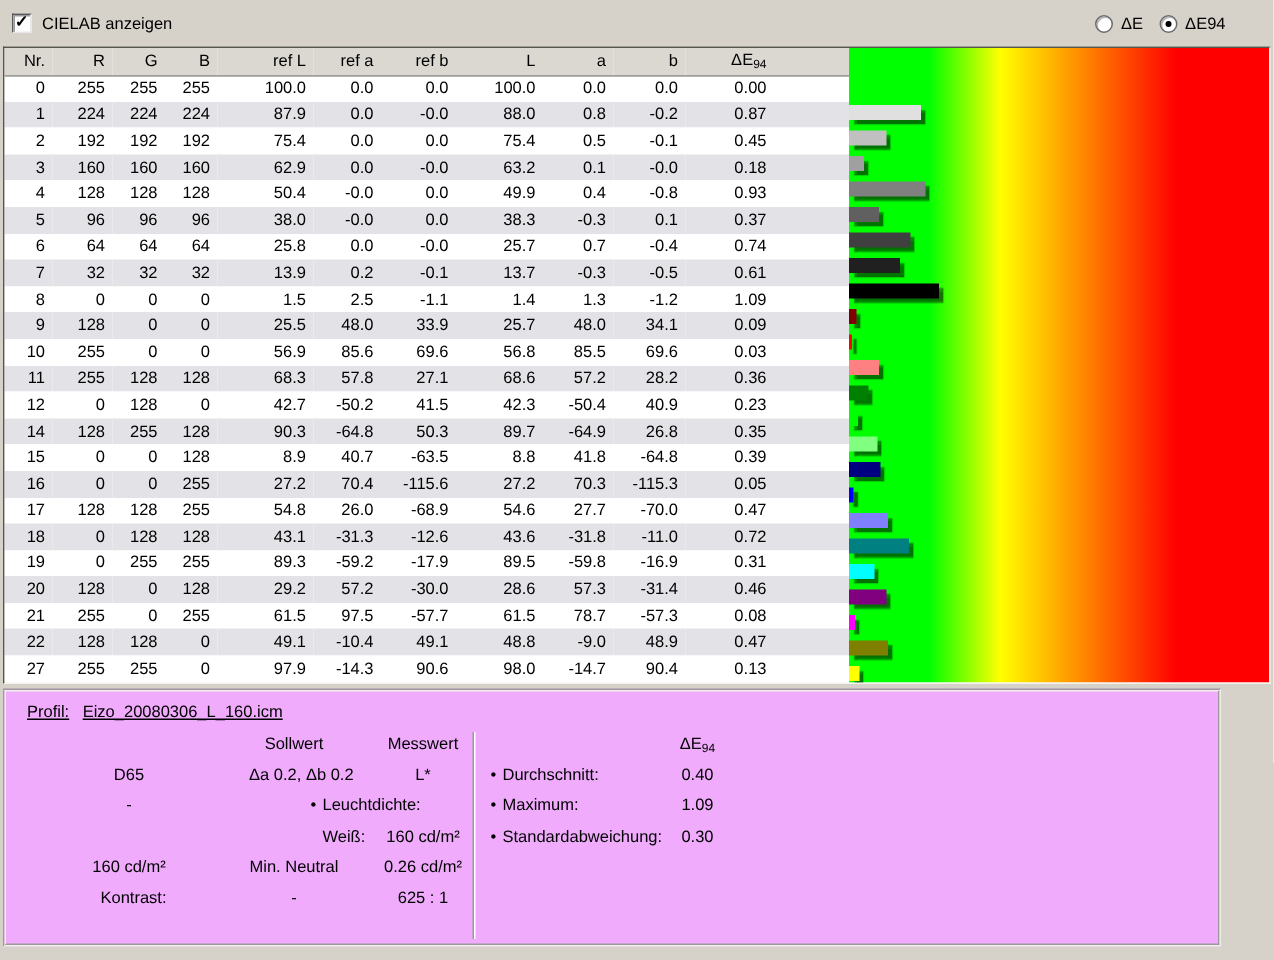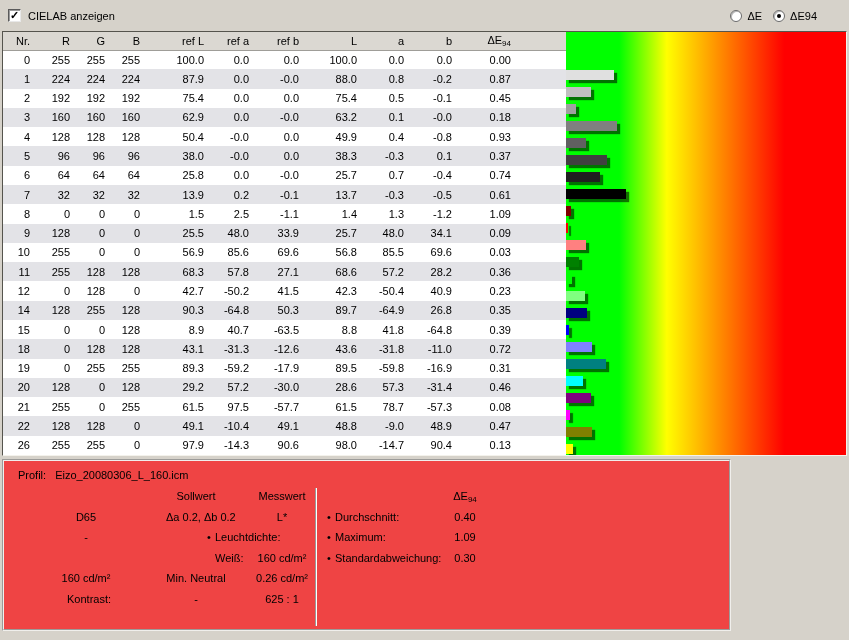--- a/index.html
+++ b/index.html
@@ -30,22 +30,22 @@
   table.grid td { height:17px; text-align:right; padding-right:5px; font-size:11px; white-space:nowrap; }
   table.grid tbody tr:nth-child(odd)  { background:#ffffff; }
   table.grid tbody tr:nth-child(even) { background:#e3e3e7; }
   .sub { font-size:8px; vertical-align:-2px; }
 
   .chart { flex:1 1 auto; position:relative;
            background:linear-gradient(to right,#00ff00 0%,#00ff00 19%,#ffff00 36%,#ff0000 78%,#ff0000 100%); }
   .bar { position:absolute; left:0; height:10px; box-shadow:3px 3px 1px rgba(0,0,0,0.55); }
 
   
-  .bottom { position:absolute; left:2px; top:459px; width:729px; height:172px;
-            border:2px groove #f0efec; background:#ef4444; }
+  .bottom { position:absolute; left:2px; top:459px; width:812px; height:172px;
+            border:2px groove #f0efec; background:#f0abfc;text-decoration:underline; }
   .profil-row { padding:8px 0 0 14px; display:flex; gap:9px; }
   .panel-cols { position:relative; margin-top:5px; height:146px; }
   .pgrid { position:absolute; left:14px; top:0; display:grid;
            grid-template-columns:136px 60px 88px; column-gap:12px; }
   .pgrid .cell { height:20.5px; line-height:20.5px; white-space:nowrap; }
   .pgrid .lbl  { padding-left:41px; }
   .pgrid .ctr  { text-align:center; }
   .bullet { display:inline-block; width:8px; }
   .vsep { position:absolute; left:311px; top:2px; width:1px; height:138px;
           background:#9a9a9a; box-shadow:1px 0 0 #fff; }
@@ -316,20 +316,48 @@
             <td>8.9</td>
             <td>40.7</td>
             <td>-63.5</td>
             <td>8.8</td>
             <td>41.8</td>
             <td>-64.8</td>
             <td>0.39</td>
             <td></td>
           </tr>
           <tr>
+            <td>16</td>
+            <td>0</td>
+            <td>0</td>
+            <td>255</td>
+            <td>27.2</td>
+            <td>70.4</td>
+            <td>-115.6</td>
+            <td>27.2</td>
+            <td>70.3</td>
+            <td>-115.3</td>
+            <td>0.05</td>
+            <td></td>
+          </tr>
+          <tr>
+            <td>17</td>
+            <td>128</td>
+            <td>128</td>
+            <td>255</td>
+            <td>54.8</td>
+            <td>26.0</td>
+            <td>-68.9</td>
+            <td>54.6</td>
+            <td>27.7</td>
+            <td>-70.0</td>
+            <td>0.47</td>
+            <td></td>
+          </tr>
+          <tr>
             <td>18</td>
             <td>0</td>
             <td>128</td>
             <td>128</td>
             <td>43.1</td>
             <td>-31.3</td>
             <td>-12.6</td>
             <td>43.6</td>
             <td>-31.8</td>
             <td>-11.0</td>
@@ -386,21 +414,21 @@
             <td>49.1</td>
             <td>-10.4</td>
             <td>49.1</td>
             <td>48.8</td>
             <td>-9.0</td>
             <td>48.9</td>
             <td>0.47</td>
             <td></td>
           </tr>
           <tr>
-            <td>26</td>
+            <td>27</td>
             <td>255</td>
             <td>255</td>
             <td>0</td>
             <td>97.9</td>
             <td>-14.3</td>
             <td>90.6</td>
             <td>98.0</td>
             <td>-14.7</td>
             <td>90.4</td>
             <td>0.13</td>

